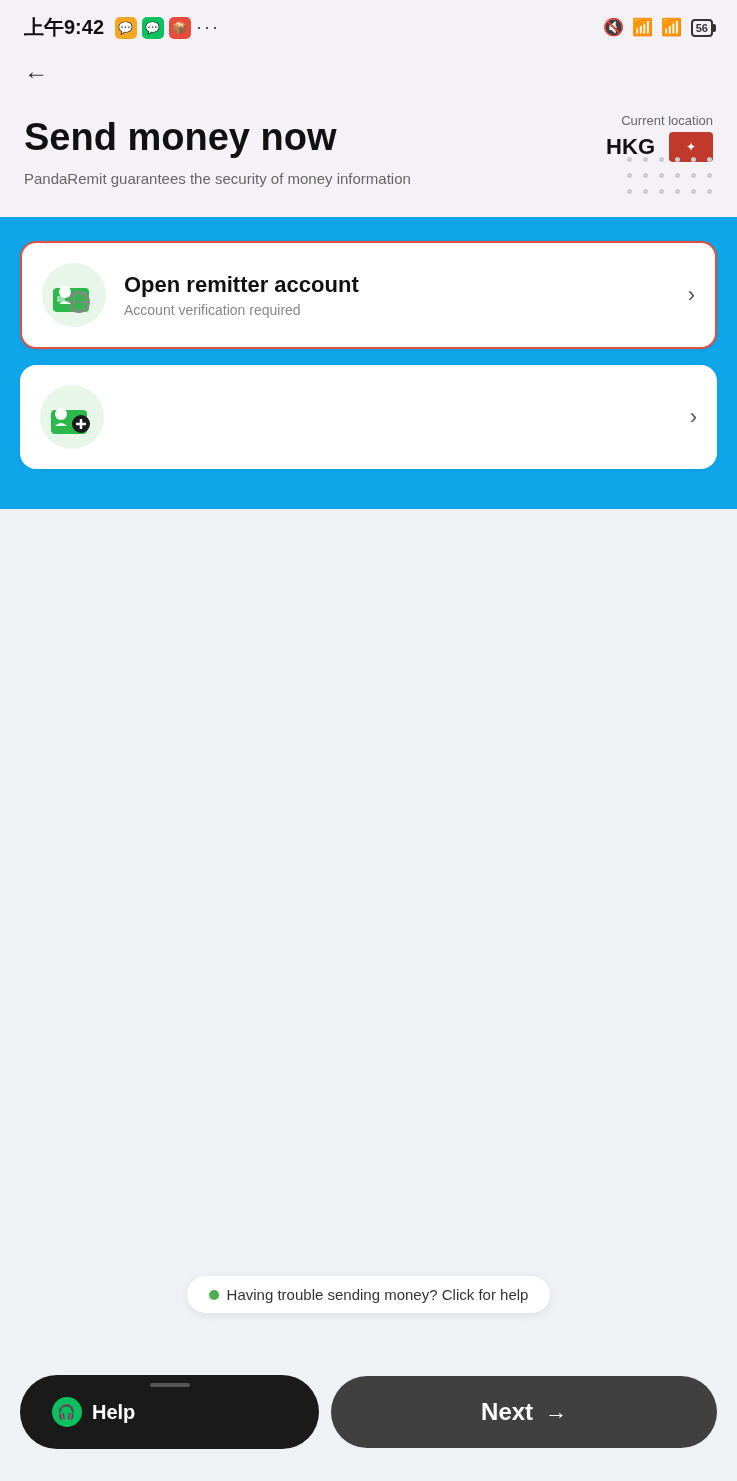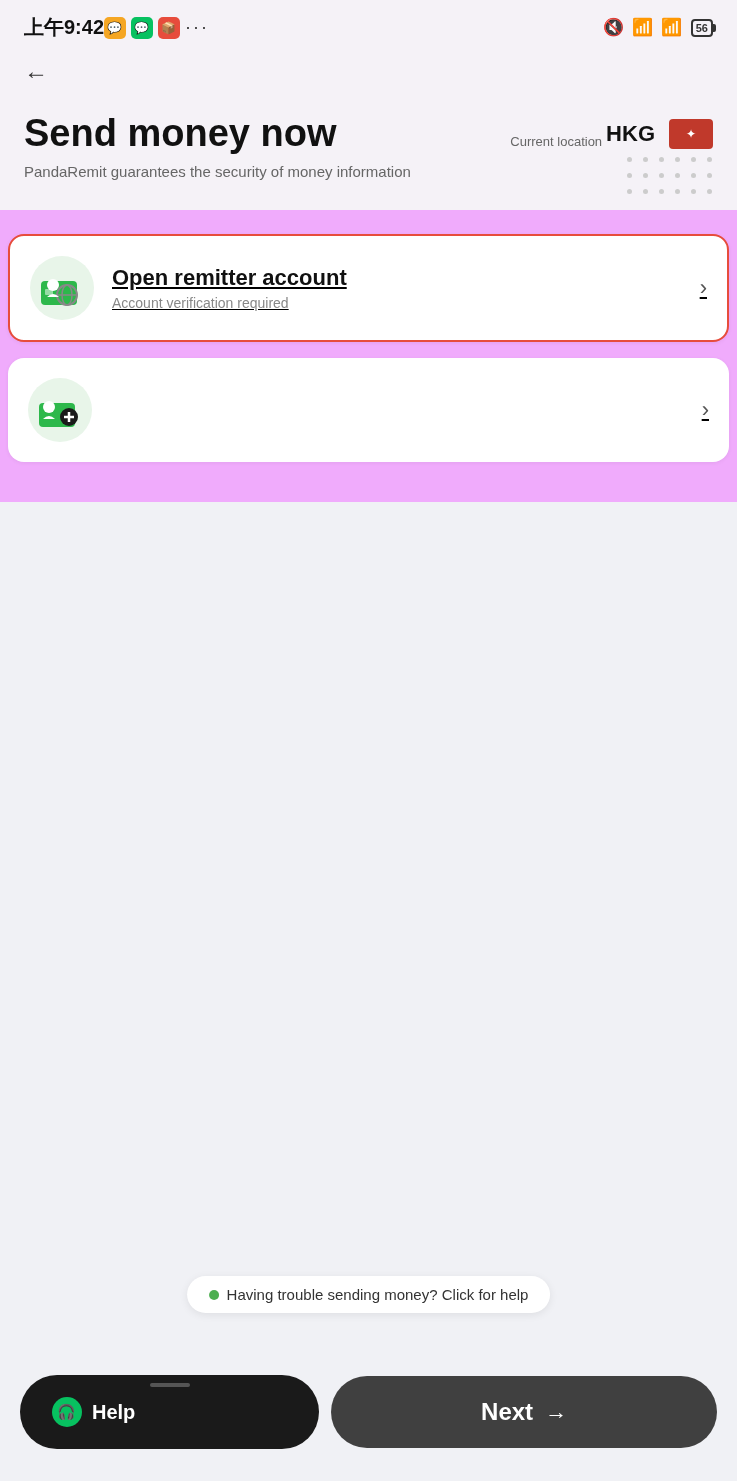--- a/index.html
+++ b/index.html
@@ -17,21 +17,21 @@
     .status-bar {
       display: flex;
       justify-content: space-between;
       align-items: center;
       padding: 14px 24px 8px 24px;
       background: #f5f2f7;
     }
     .status-left {
       display: flex;
       align-items: center;
-      gap: 0;
+      gap: 11px;
     }
     .status-time {
       font-size: 20px;
       font-weight: 600;
       color: #111;
     }
     .status-icons {
       display: flex;
       gap: 5px;
       align-items: center;
@@ -106,21 +106,21 @@
       align-items: center;
     }
     .header-title {
       font-size: 38px;
       font-weight: 700;
       color: #111;
       line-height: 1.1;
     }
     .header-location {
       display: flex;
-      flex-direction: row;
+      flex-direction: column;
       align-items: flex-end;
       gap: 4px;
     }
     .location-label {
       font-size: 13px;
       color: #666;
     }
     .location-badge {
       display: flex;
       align-items: center;
@@ -161,24 +161,23 @@
     .dot-decoration span {
       width: 5px;
       height: 5px;
       border-radius: 50%;
       background: #ccc;
       display: block;
     }
 
     
     .content {
-      background: #f0abfc;
-      padding: 24px 8px;
+      background: #0ea5e9;
+      padding: 24px 20px;
       flex: 1;
-      text-decoration: underline;
     }
 
     
     .card {
       background: white;
       border-radius: 16px;
       padding: 20px 20px;
       margin-bottom: 16px;
       display: flex;
       align-items: center;

